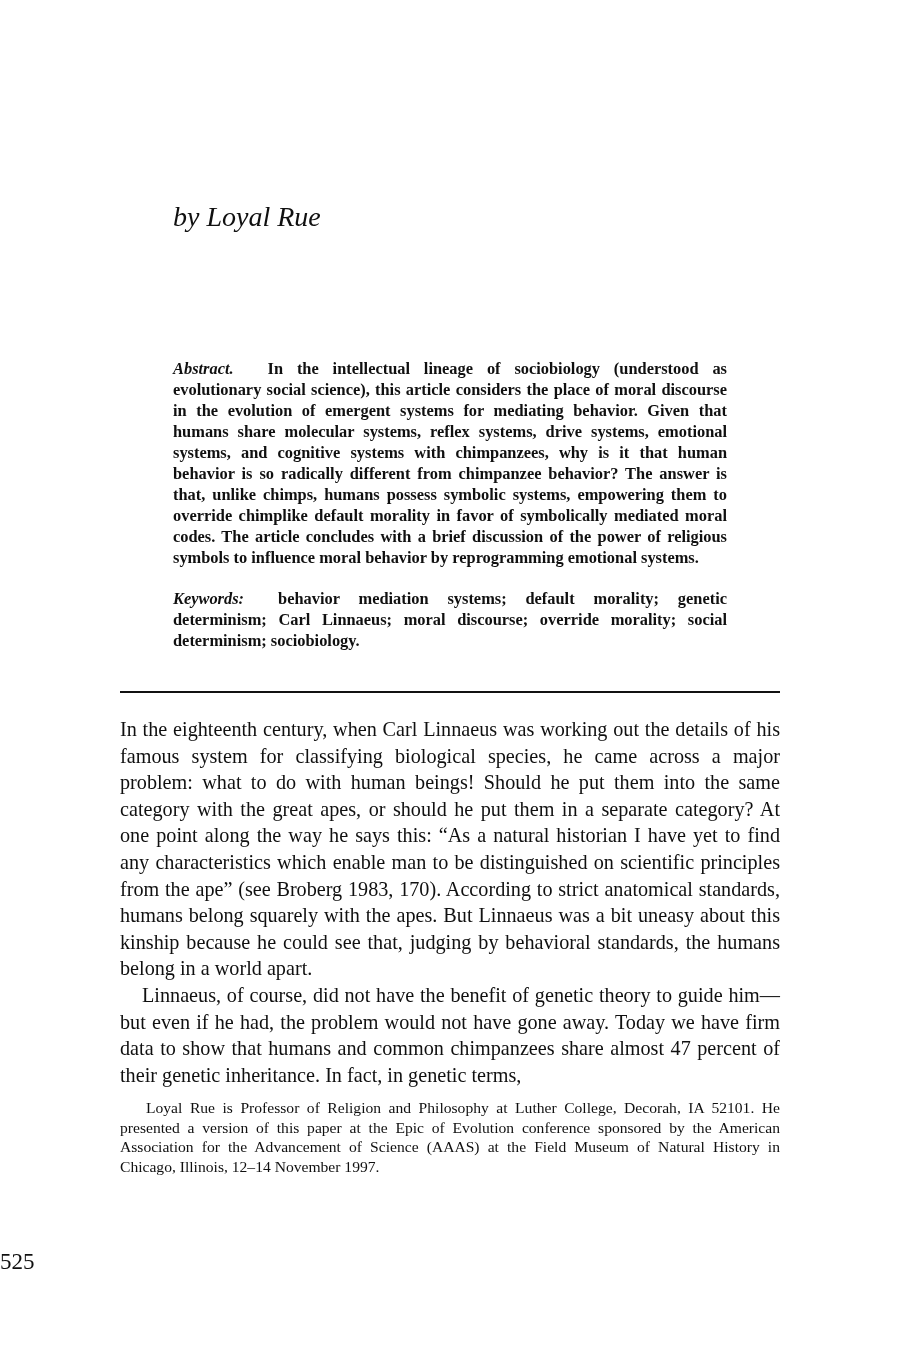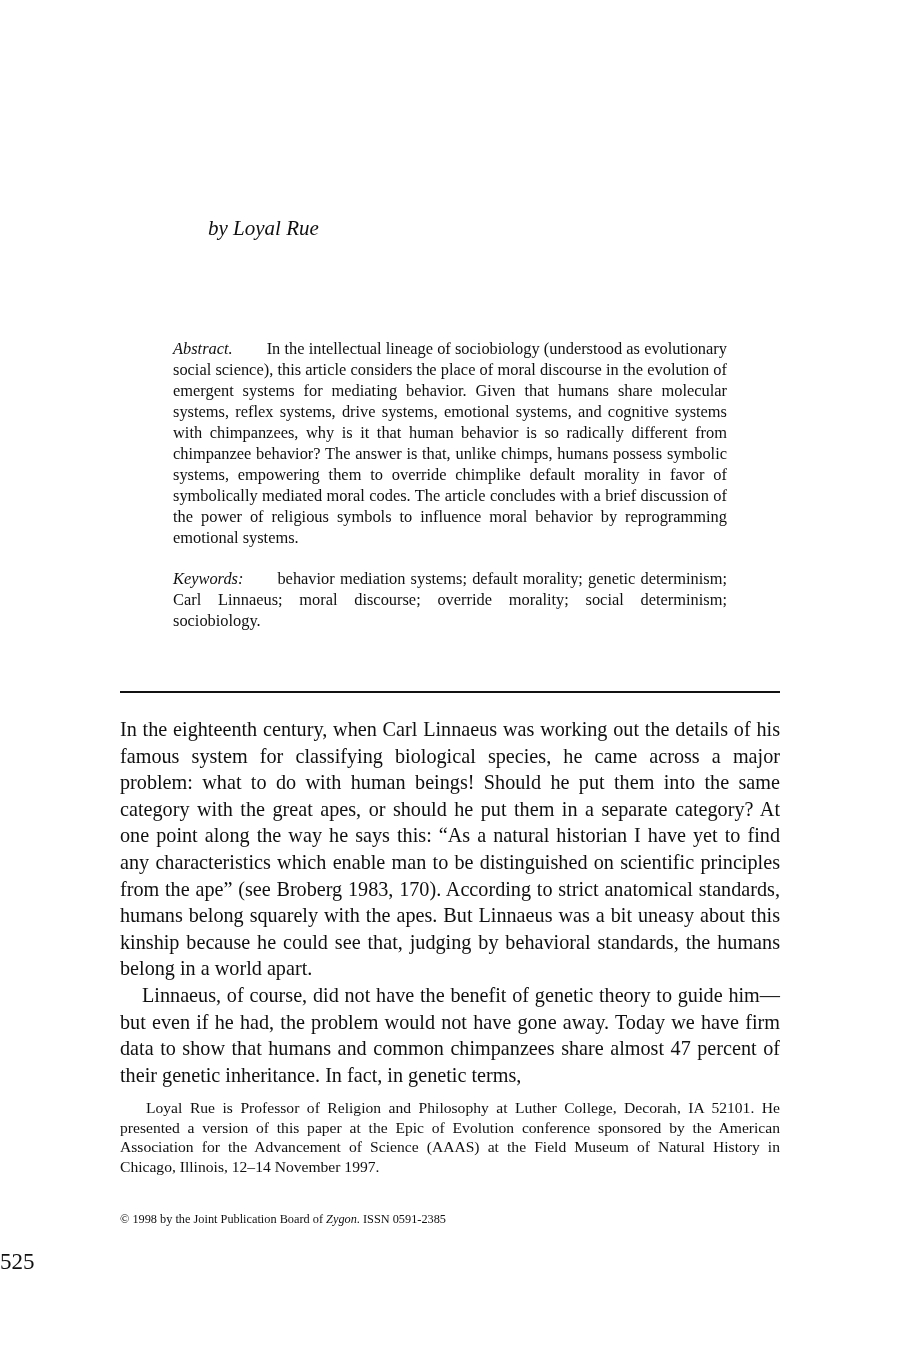--- a/index.html
+++ b/index.html
@@ -33,34 +33,34 @@
     font-size: 24.5px;
     letter-spacing: 0.4px;
     font-weight: 400;
     line-height: 1.2;
     white-space: nowrap;
   }
 
   .byline {
     position: absolute;
     left: 173px;
-    top: 216px;
-    font-size: 21px;
+    top: 200px;
+    font-size: 28px;
     font-style: italic;
     font-weight: 400;
     line-height: 1.2;
-    margin-left: 35px;
   }
 
   
   .meta-block {
     position: absolute;
     left: 173px;
-    top: 338px;
+    top: 358px;
     width: 554px;
+    font-weight: bold;
   }
 
   .abstract-para,
   .keywords-para {
     margin: 0;
     font-size: 16.4px;
     line-height: 21.0px;
     text-align: justify;
     text-justify: inter-word;
     hyphens: manual;
@@ -179,17 +179,16 @@
   <div class="body-text">
     <p class="body-para">In the eighteenth century, when Carl Linnaeus was working out the details of his famous system for classifying biological species, he came across a major problem: what to do with human beings! Should he put them into the same category with the great apes, or should he put them in a separate category? At one point along the way he says this: “As a natural historian I have yet to find any characteristics which enable man to be distinguished on scientific principles from the ape” (see Broberg 1983, 170). According to strict anatomical standards, humans belong squarely with the apes. But Linnaeus was a bit uneasy about this kinship because he could see that, judging by behavioral standards, the humans belong in a world apart.</p>
     <p class="body-para">Linnaeus, of course, did not have the benefit of genetic theory to guide him—but even if he had, the problem would not have gone away. Today we have firm data to show that humans and common chimpanzees share almost 47 percent of their genetic inheritance. In fact, in genetic terms,</p>
   </div>
 
   <div class="footnote-block">
     <p class="footnote-para">Loyal Rue is Professor of Religion and Philosophy at Luther College, Decorah, IA 52101. He presented a version of this paper at the Epic of Evolution conference sponsored by the American Association for the Advancement of Science (AAAS) at the Field Museum of Natural History in Chicago, Illinois, 12–14 November 1997.</p>
   </div>
 
 
-  <div class="copyright-line"><span>© 1998 by the Joint Publication Board of </span><span class="ital">Zygon</span><span>. ISSN 0591-2385</span></div>
 
   <div class="folio">525</div>
 
 </div>
 
 </body></html>

